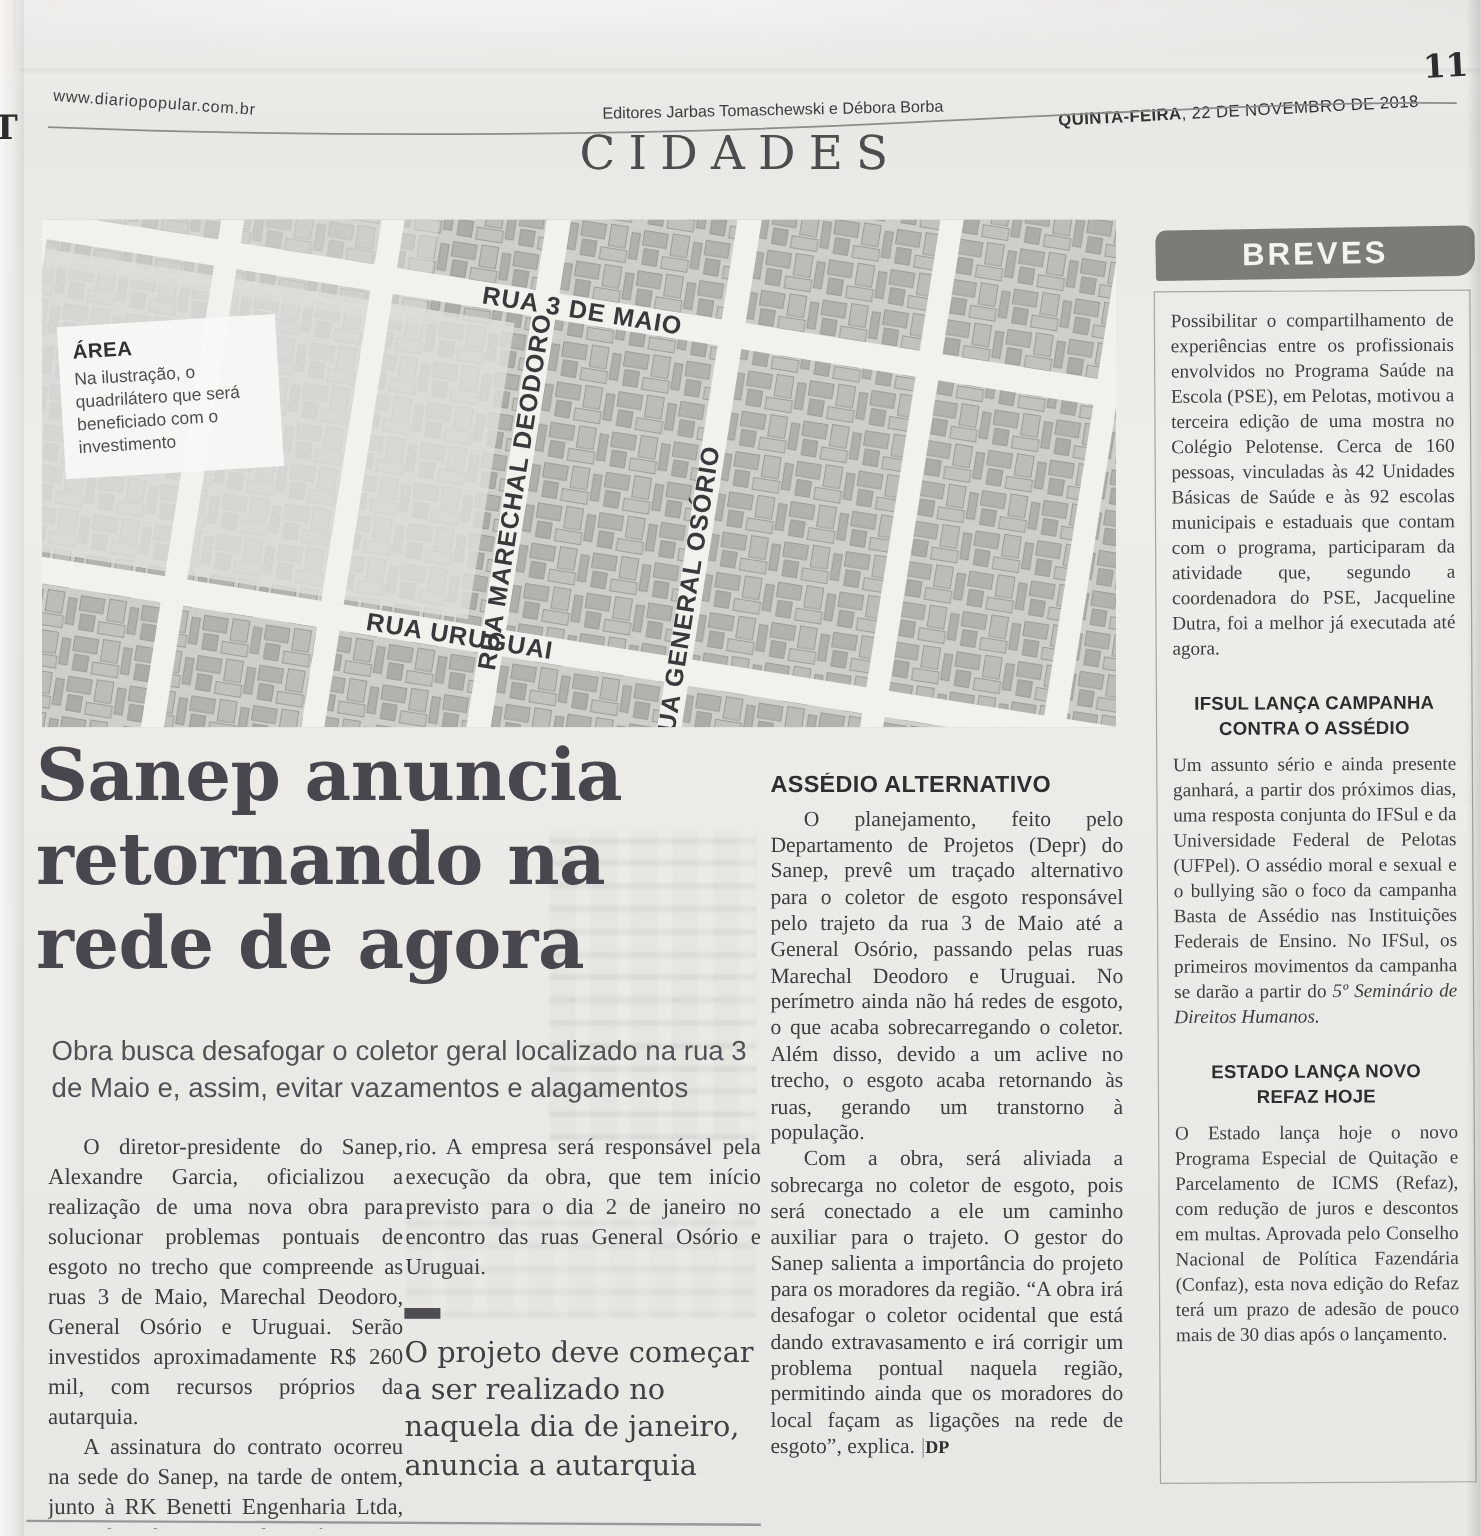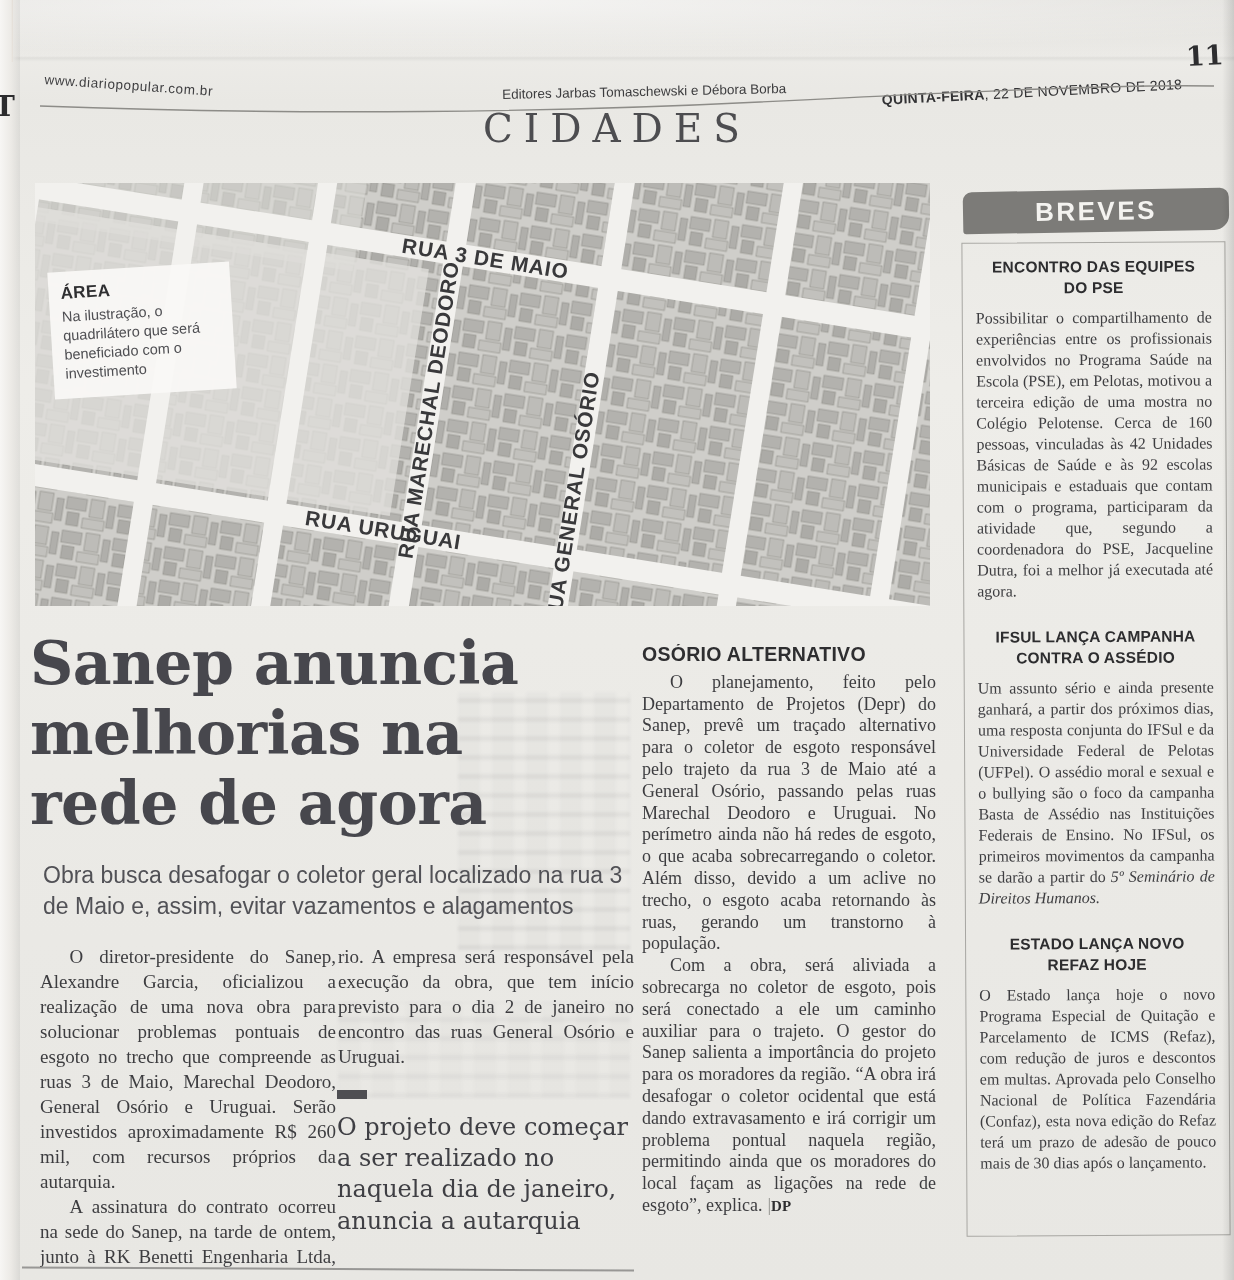--- a/index.html
+++ b/index.html
@@ -41,21 +41,21 @@
   .map{left:35px;top:183px;width:895px;height:423px;background:#d8d7d3;overflow:hidden;}
   .map svg{display:block;}
   .map-callout{left:16px;top:84px;width:158px;padding:12px 12px 14px 12px;
     background:rgba(249,248,245,.95);transform:rotate(-3.5deg);
     font-family:"Liberation Sans",sans-serif;}
   .map-callout h4{margin:0 0 4px 0;font-size:17px;letter-spacing:.4px;color:#2f2f31;}
   .map-callout p{margin:0;font-size:14.5px;line-height:1.32;color:#4e4e52;}
   .street-label{font-family:"Liberation Sans",sans-serif;font-weight:700;font-size:21px;
     fill:#39393b;letter-spacing:.8px;}
   
-  .headline{left:30px;top:628px;width:600px;margin:0;
+  .headline{left:30px;top:612px;width:600px;margin:0;
     font-family:"DejaVu Serif",serif;font-weight:700;font-size:60px;line-height:1.17;
     letter-spacing:-.5px;color:#47474d;}
   .headline span{display:block;}
   .subhead{left:43px;top:860px;width:588px;margin:0;font-family:"Liberation Sans",sans-serif;
     font-weight:400;font-size:23px;line-height:1.33;color:#515156;}
   .bodycol{text-align:justify;}
   .bodycol p{margin:0;}
   .col-a{left:40px;top:944px;width:296px;height:330px;overflow:hidden;font-size:19px;line-height:25px;}
   .col-b{left:338px;top:944px;width:296px;font-size:19px;line-height:25px;}
   .indent{text-indent:1.55em;}
@@ -140,45 +140,44 @@
       </g>
     </svg>
     <div class="abs map-callout">
       <h4>ÁREA</h4>
       <p>Na ilustração, o quadrilátero que será beneficiado com o investimento</p>
     </div>
   </div>
 
   <h1 class="abs headline">
     <span>Sanep anuncia</span>
-    <span>melhorias na</span>
+    <span>retornando na</span>
     <span>rede de agora</span>
   </h1>
   <p class="abs subhead">Obra busca desafogar o coletor geral localizado na rua 3 de Maio e, assim, evitar vazamentos e alagamentos</p>
 
   <div class="abs bodycol col-a">
     <p class="indent">O diretor-presidente do Sanep, Alexandre Garcia, oficializou a realização de uma nova obra para solucionar problemas pontuais de esgoto no trecho que compreende as ruas 3 de Maio, Marechal Deodoro, General Osório e Uruguai. Serão investidos aproximadamente R$ 260 mil, com recursos próprios da autarquia.</p>
     <p class="indent">A assinatura do contrato ocorreu na sede do Sanep, na tarde de ontem, junto à RK Benetti Engenharia Ltda, vencedora do processo licitató-</p>
   </div>
   <div class="abs bodycol col-b">
     <p>rio. A empresa será responsável pela execução da obra, que tem início previsto para o dia 2 de janeiro no encontro das ruas General Osório e Uruguai.</p>
   </div>
   <div class="abs quote-dash"></div>
   <p class="abs pull-quote">O projeto deve começar a ser realizado no naquela dia de janeiro, anuncia a autarquia</p>
 
   <div class="abs bodycol col-c">
-    <h2>OSÓRIO ALTERNATIVO</h2>
+    <h2>ASSÉDIO ALTERNATIVO</h2>
     <p class="indent">O planejamento, feito pelo Departamento de Projetos (Depr) do Sanep, prevê um traçado alternativo para o coletor de esgoto responsável pelo trajeto da rua 3 de Maio até a General Osório, passando pelas ruas Marechal Deodoro e Uruguai. No perímetro ainda não há redes de esgoto, o que acaba sobrecarregando o coletor. Além disso, devido a um aclive no trecho, o esgoto acaba retornando às ruas, gerando um transtorno à população.</p>
     <p class="indent"><span>Com a obra, será aliviada a sobrecarga no coletor de esgoto, pois será conectado a ele um caminho auxiliar para o trajeto. O gestor do Sanep salienta a importância do projeto para os moradores da região. “A obra irá desafogar o coletor ocidental que está dando extravasamento e irá corrigir um problema pontual naquela região, permitindo ainda que os moradores do local façam as ligações na rede de esgoto”, explica.</span><span class="credit-sep">|</span><b class="credit">DP</b></p>
   </div>
 
   <div class="abs brev-header">BREVES</div>
   <div class="abs brev-box">
     <div class="brev-item">
-      <h3>ENCONTRO DAS EQUIPES DO PSE</h3>
       <p><span>Possibilitar o compartilhamento de experiências entre os profissionais envolvidos no Programa Saúde na Escola (PSE), em Pelotas, motivou a terceira edição de uma mostra no Colégio Pelotense. Cerca de 160 pessoas, vinculadas às 42 Unidades Básicas de Saúde e às 92 escolas municipais e estaduais que contam com o programa, participaram da atividade que, segundo a coordenadora do PSE, Jacqueline Dutra, foi a melhor já executada até agora.</span><em></em></p>
     </div>
     <div class="brev-item">
       <h3>IFSUL LANÇA CAMPANHA CONTRA O ASSÉDIO</h3>
       <p><span>Um assunto sério e ainda presente ganhará, a partir dos próximos dias, uma resposta conjunta do IFSul e da Universidade Federal de Pelotas (UFPel). O assédio moral e sexual e o bullying são o foco da campanha Basta de Assédio nas Instituições Federais de Ensino. No IFSul, os primeiros movimentos da campanha se darão a partir do </span><em>5º Seminário de Direitos Humanos.</em></p>
     </div>
     <div class="brev-item">
       <h3>ESTADO LANÇA NOVO REFAZ HOJE</h3>
       <p><span>O Estado lança hoje o novo Programa Especial de Quitação e Parcelamento de ICMS (Refaz), com redução de juros e descontos em multas. Aprovada pelo Conselho Nacional de Política Fazendária (Confaz), esta nova edição do Refaz terá um prazo de adesão de pouco mais de 30 dias após o lançamento.</span><em></em></p>
     </div>

